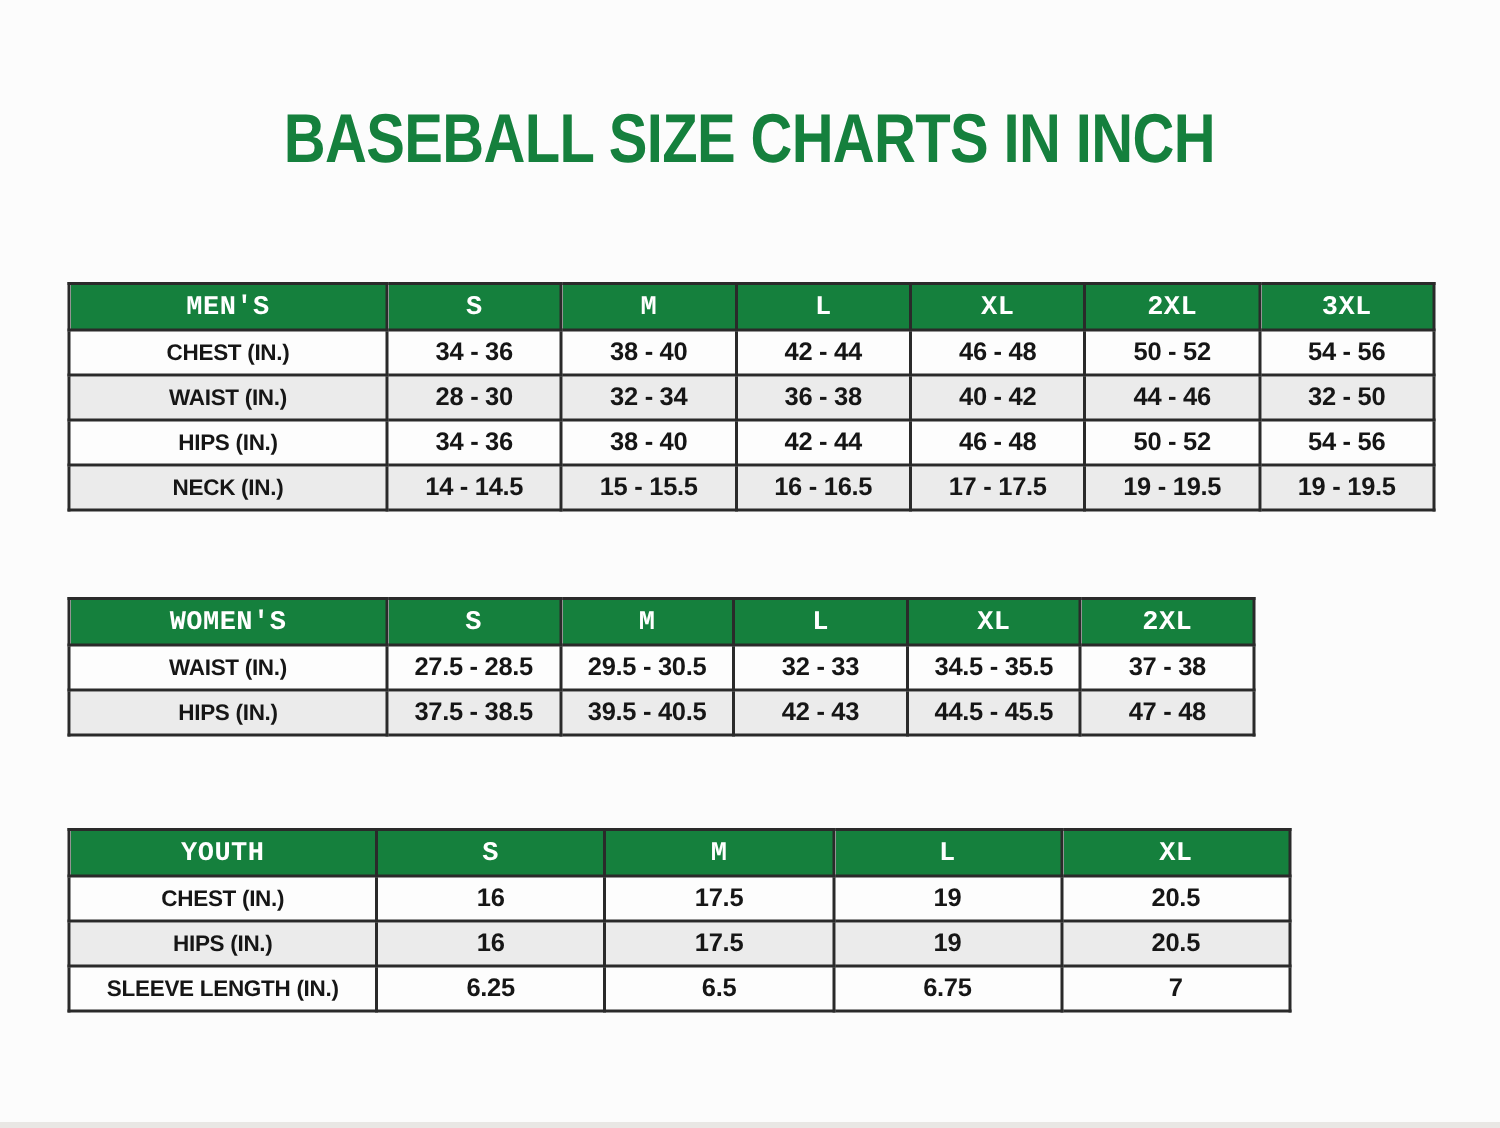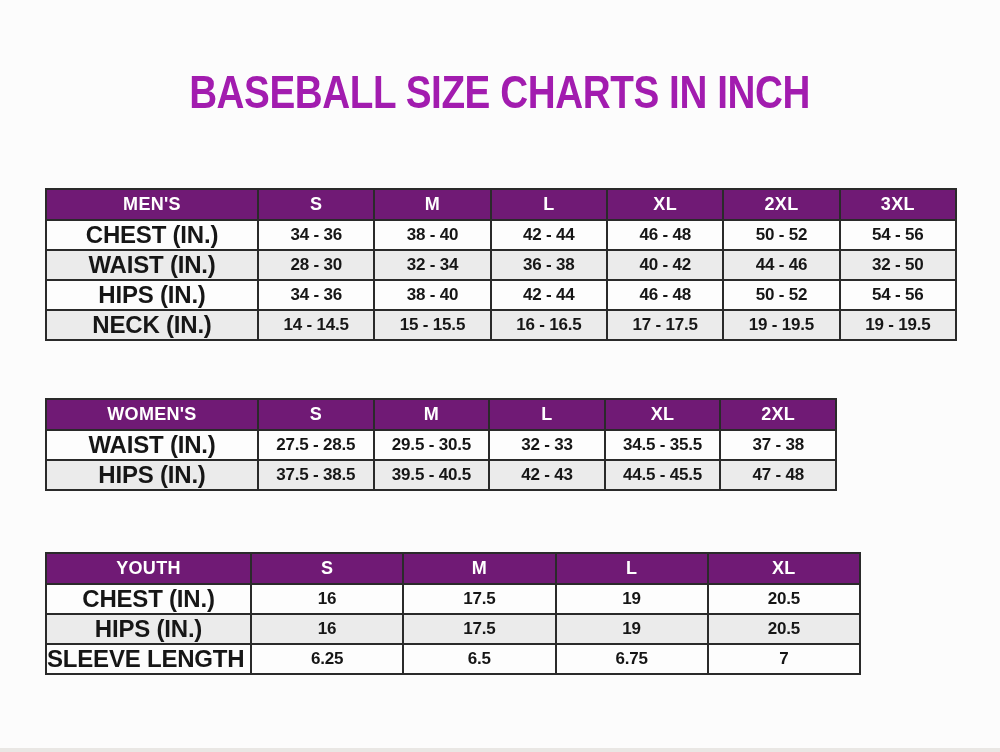--- a/index.html
+++ b/index.html
@@ -15,21 +15,21 @@
   .page-title {
     position: absolute;
     top: 68px;
     left: 0;
     width: 1000px;
     margin: 0;
     text-align: center;
     font-size: 46px;
     line-height: 48px;
     font-weight: bold;
-    color: #a21caf;
+    color: #15803d;
     white-space: nowrap;
   }
   .page-title .squeeze {
     display: inline-block;
     transform: scaleX(0.84);
     transform-origin: center;
     letter-spacing: -0.5px;
   }
   table.size-table {
     position: absolute;
@@ -50,27 +50,28 @@
     font-weight: bold;
     padding: 0;
     height: 28px;
     font-size: 17px;
     color: #161616;
     letter-spacing: -0.2px;
     overflow: hidden;
     white-space: nowrap;
   }
   .size-table thead th {
-    background: #701a75;
+    background: #15803d;
     color: #ffffff;
     font-size: 18px;
     height: 29px;
     letter-spacing: 0.3px;
-  }
-  .size-table tbody th { font-size: 24px; }
+    font-family: Liberation Mono, monospace;
+  }
+  .size-table tbody th { font-size: 15px; }
   .size-table tbody tr:nth-child(odd)  { background: #fdfdfd; }
   .size-table tbody tr:nth-child(even) { background: #ebebeb; }
   .bottom-edge {
     position: absolute;
     left: 0; bottom: 0;
     width: 1000px; height: 4px;
     background: #e9e7e4;
   }
 </style>
 </head>

